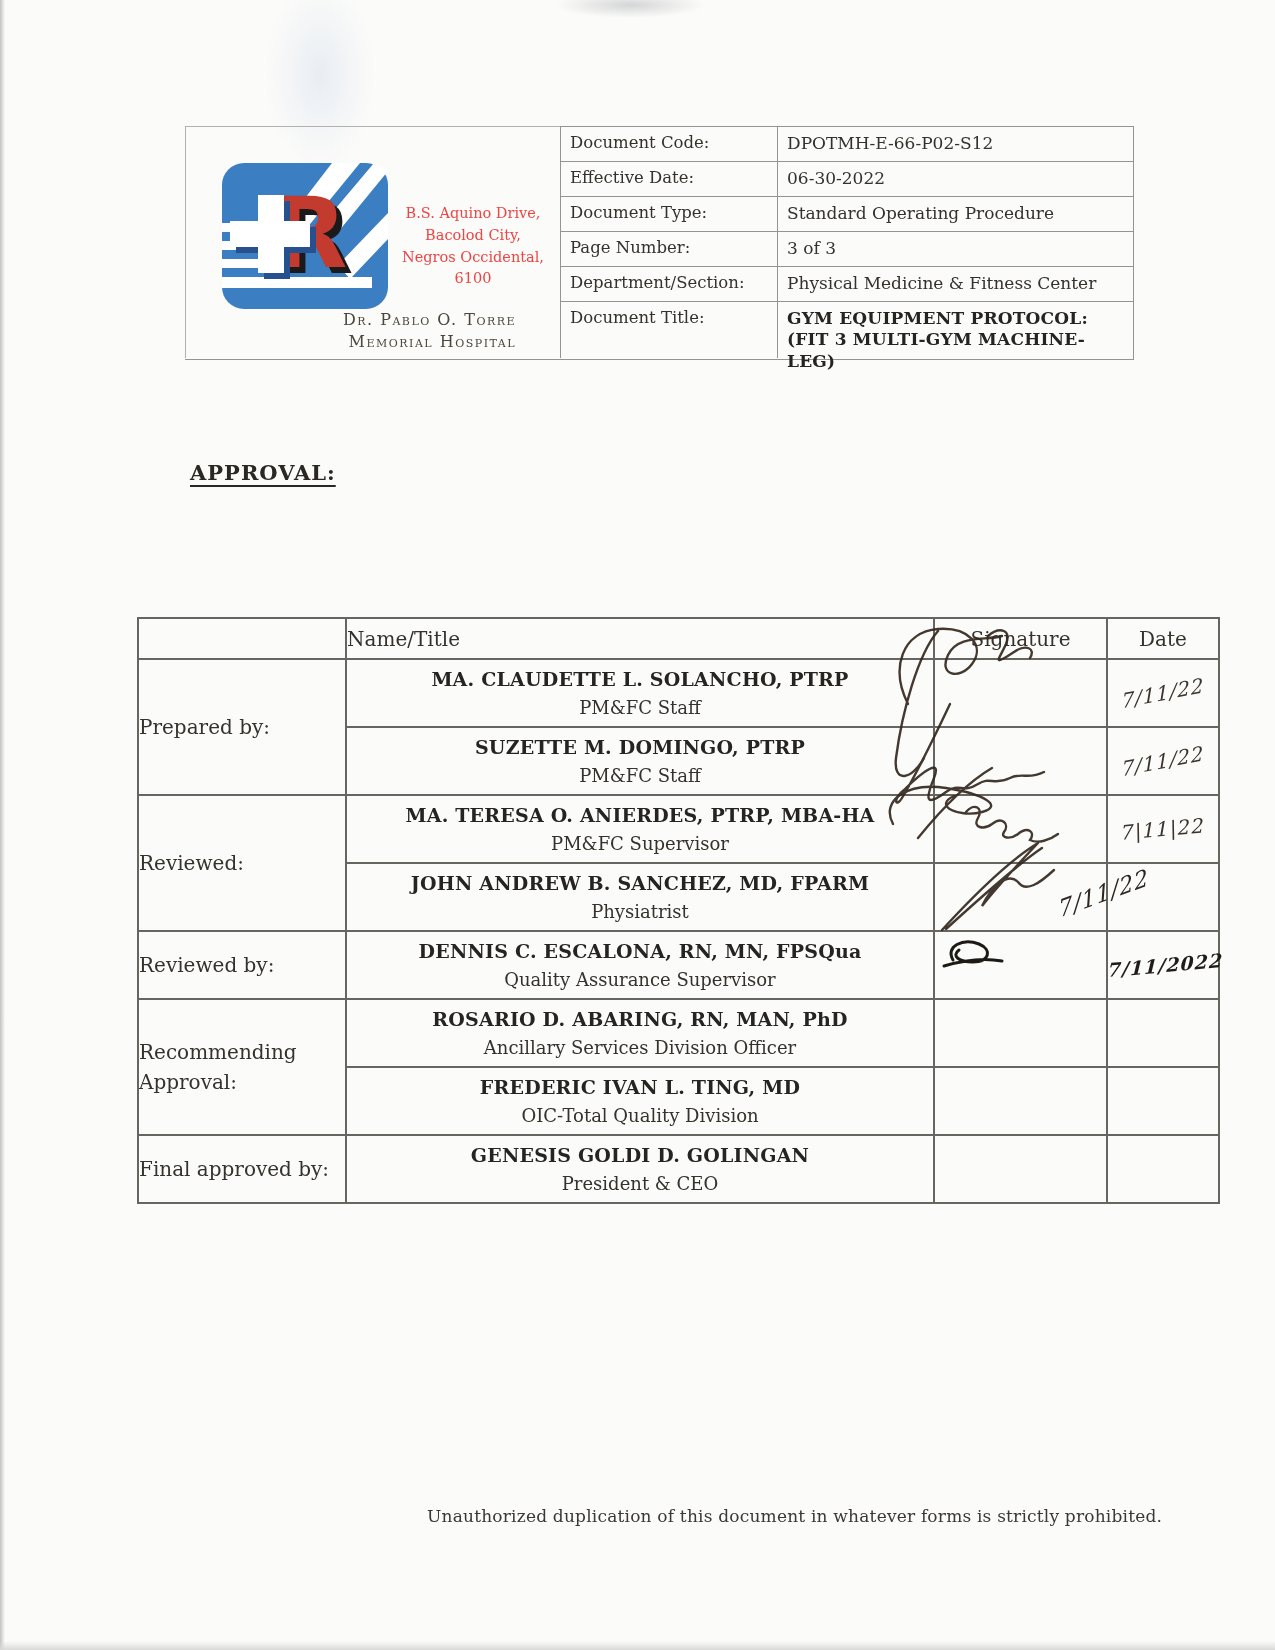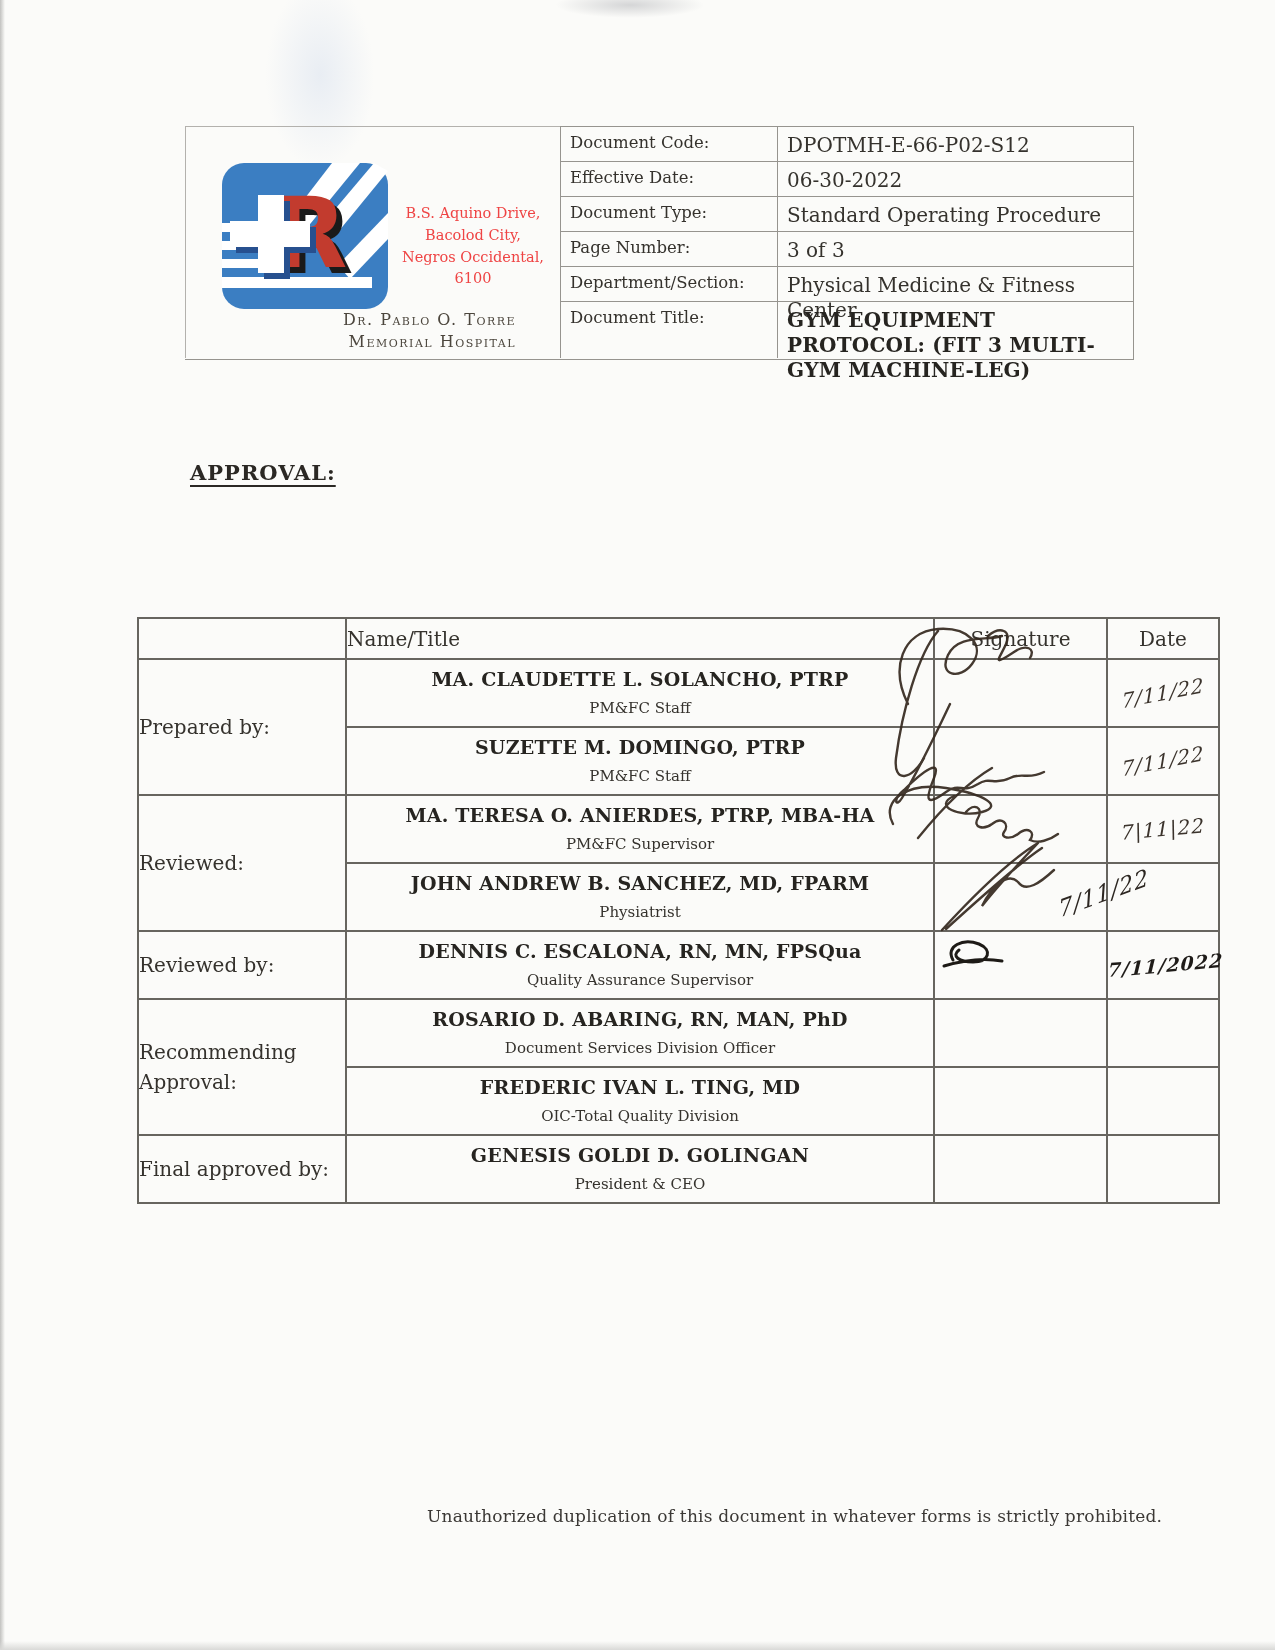--- a/index.html
+++ b/index.html
@@ -21,21 +21,21 @@
 
   
   .doc-table {
     position:absolute; left:185px; top:126px; width:948px; height:233px;
     display:grid; grid-template-columns:375px 217px 356px;
     grid-template-rows:35px 35px 35px 35px 35px 57px;
     border-right:1px solid #96948f; border-bottom:1px solid #96948f;
   }
   .dt-cell { border-left:1px solid #96948f; border-top:1px solid #96948f;
              padding:6px 8px 0 9px; font-size:16.5px; line-height:1.25; }
-  .dt-value { font-size:20px; }
+  .dt-value { font-size:17px; }
   .dt-bold  { font-weight:bold; color:#262420; letter-spacing:.2px; }
   .logo-cell { grid-column:1; grid-row:1/7; position:relative;
                border-left:1px solid #b3b1ad; border-top:1px solid #b3b1ad; }
   .logo-svg { position:absolute; left:28px; top:34px; }
   .hosp-name { position:absolute; left:0; top:182px; width:330px; text-align:right;
                font-variant:small-caps; font-size:16px; letter-spacing:1.5px;
                color:#4c463d; line-height:1.35; }
   .hosp-addr { position:absolute; left:212px; top:76px; width:150px; text-align:center;
                font-size:14.5px; line-height:1.5; color:#ef4444; }
 
@@ -58,21 +58,21 @@
   tr.hdr  { height:41px;padding-left:32px; }
   tr.row  { height:68px; }
   .c-role { width:208px; } .c-name { width:588px; }
   .c-sig  { width:173px; } .c-date { width:112px; }
   th.h-name { text-align:left; padding-left:14px; font-size:20px; }
   th.h-mid  { text-align:center; font-size:20px; }
   td.role   { padding-left:10px; font-size:20px; line-height:1.5; }
   td.names  { padding-left:14px;text-align:center; }
   .nm  { display:block; font-weight:bold; font-size:19px; letter-spacing:.2px;
          color:#262420; line-height:30px; }
-  .ttl { display:block; font-size:15px; line-height:28px; }
+  .ttl { display:block; font-size:18px; line-height:28px; }
   td.datec { position:relative; text-align:center; }
   .hand { display:inline-block; font-style:italic; font-size:20px; color:#3b332c;
           transform:rotate(-11deg) skewX(-10deg); letter-spacing:1px; white-space:nowrap; }
   .hand.r3 { transform:rotate(-5deg) skewX(-4deg); }
   .hand.r4 { position:absolute; left:-52px; top:16px; font-size:23px;
              transform:rotate(-20deg) skewX(-14deg); color:#2c2621; }
   .hand.r5 { font-weight:bold; font-size:19px; color:#1e1b18;
              transform:rotate(-5deg) skewX(-8deg); }
 
   .sig-overlay { position:absolute; left:0; top:0; pointer-events:none; }
@@ -210,21 +210,21 @@
       <td></td>
       <td class="datec">
         <span class="hand r5">7/11/2022</span>
       </td>
     </tr>
 
     <tr class="row">
       <td class="role" rowspan="2">Recommending Approval:</td>
       <td class="names">
         <span class="nm">ROSARIO D. ABARING, RN, MAN, PhD</span>
-        <span class="ttl">Document Services Division Officer</span>
+        <span class="ttl">Ancillary Services Division Officer</span>
       </td>
       <td></td>
       <td class="datec"></td>
     </tr>
     <tr class="row">
       <td class="names">
         <span class="nm">FREDERIC IVAN L. TING, MD</span>
         <span class="ttl">OIC-Total Quality Division</span>
       </td>
       <td></td>

